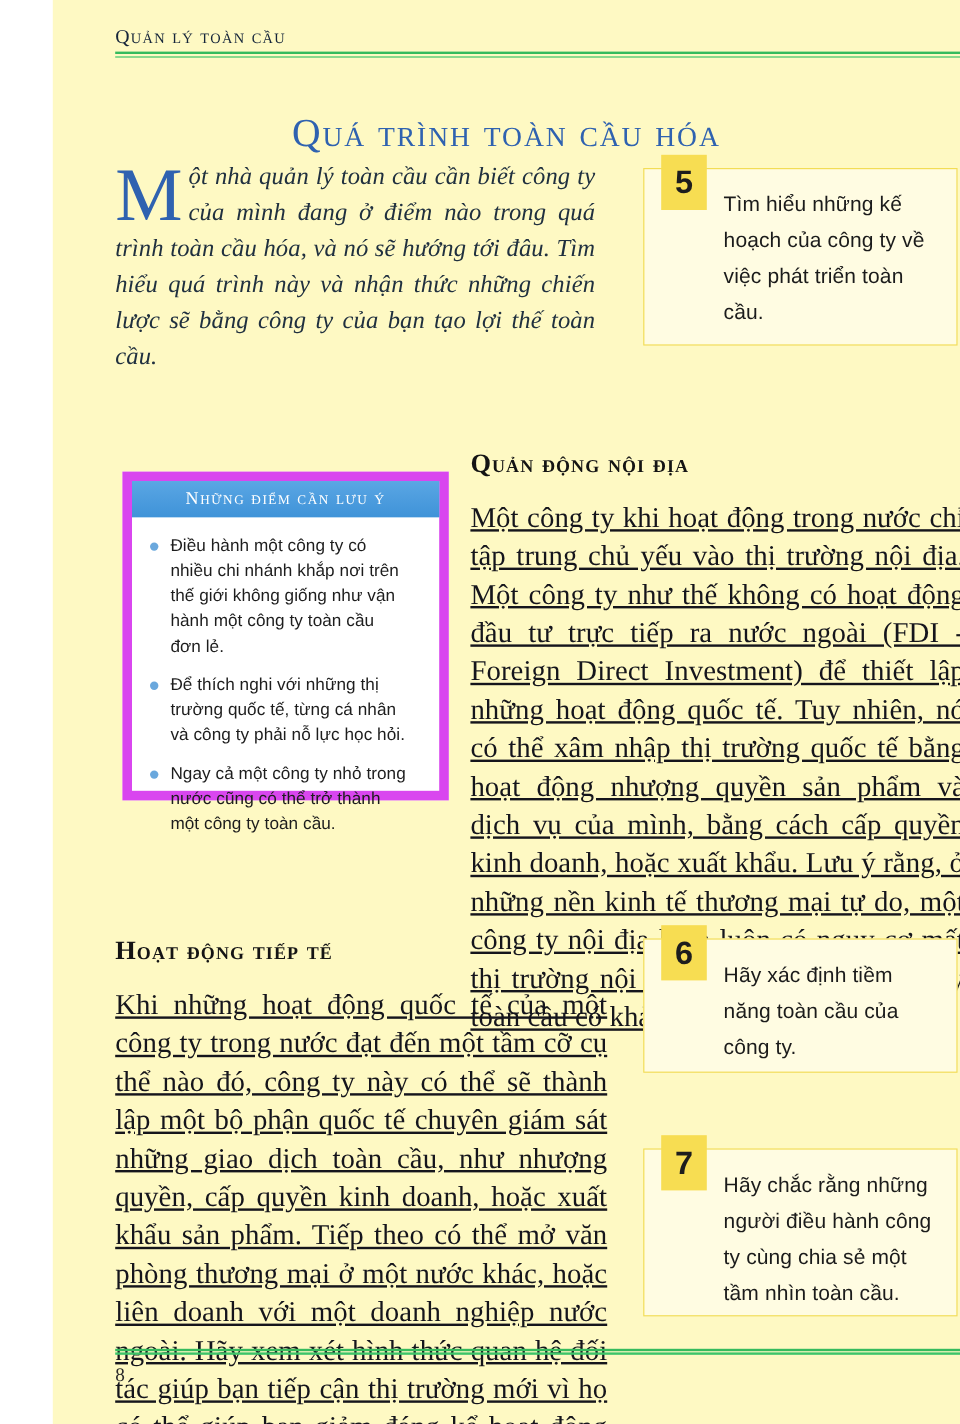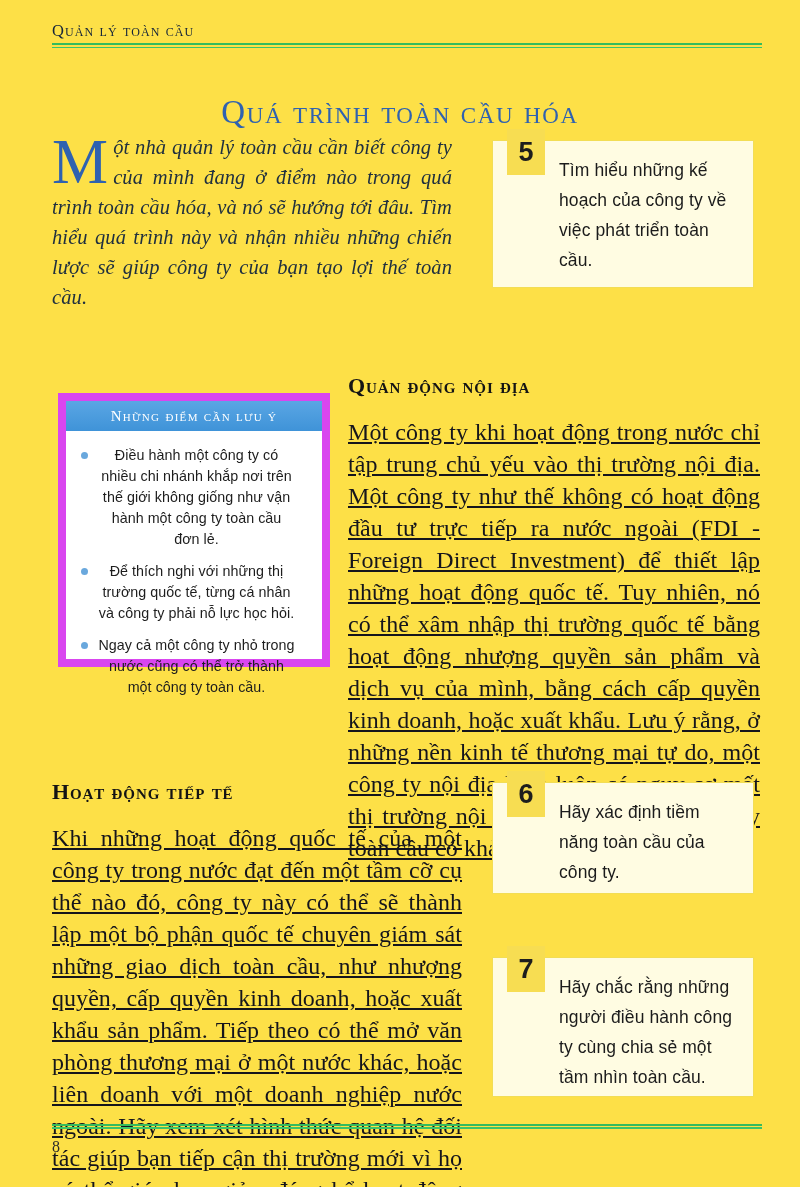--- a/index.html
+++ b/index.html
@@ -14,21 +14,22 @@
     position: relative;
     overflow: hidden;
     font-family: "Liberation Serif", "DejaVu Serif", serif;
     color: #1a1a1a;
     -webkit-font-smoothing: antialiased;
   }
 
   .page {
     position: absolute;
     inset: 0;
-    background: #fde047;
+    background: #fef9c3;
+    margin-left: 44px;
   }
 
   
   .running-head {
     position: absolute;
     left: 52px;
     top: 22px;
     width: 710px;
   }
   .running-head-text {
@@ -153,21 +154,20 @@
     font-size: 15px;
     letter-spacing: 1.3px;
     display: flex;
     align-items: center;
     justify-content: center;
   }
   .notes-list {
     list-style: none;
     margin: 0;
     padding: 14px 27px 0 12px;
-    text-align: center;
   }
   .notes-list li {
     position: relative;
     padding-left: 20px;
     margin-bottom: 11px;
     font-family: "Liberation Sans", "DejaVu Sans", sans-serif;
     font-size: 14.3px;
     line-height: 21px;
     color: #1d1d1d;
     letter-spacing: 0.05px;
@@ -228,21 +228,21 @@
 <div class="page">
 
   <div class="running-head">
     <div class="running-head-text">Quản lý toàn cầu</div>
     <div class="rule-green"></div>
   </div>
 
   <h1 class="page-title">Quá trình toàn cầu hóa</h1>
 
   <div class="intro">
-    <span class="dropcap">M</span><span>ột nhà quản lý toàn cầu cần biết công ty của mình đang ở điểm nào trong quá trình toàn cầu hóa, và nó sẽ hướng tới đâu. Tìm hiểu quá trình này và nhận nhiều những chiến lược sẽ giúp công ty của bạn tạo lợi thế toàn cầu.</span>
+    <span class="dropcap">M</span><span>ột nhà quản lý toàn cầu cần biết công ty của mình đang ở điểm nào trong quá trình toàn cầu hóa, và nó sẽ hướng tới đâu. Tìm hiểu quá trình này và nhận thức những chiến lược sẽ bằng công ty của bạn tạo lợi thế toàn cầu.</span>
   </div>
 
   <div class="tip" id="tip-5">
     <div class="tip-num">5</div>
     <div class="tip-body">Tìm hiểu những kế hoạch của công ty về việc phát triển toàn cầu.</div>
   </div>
 
   <div id="notes-box">
     <div class="notes-head">Những điểm cần lưu ý</div>
     <ul class="notes-list">

